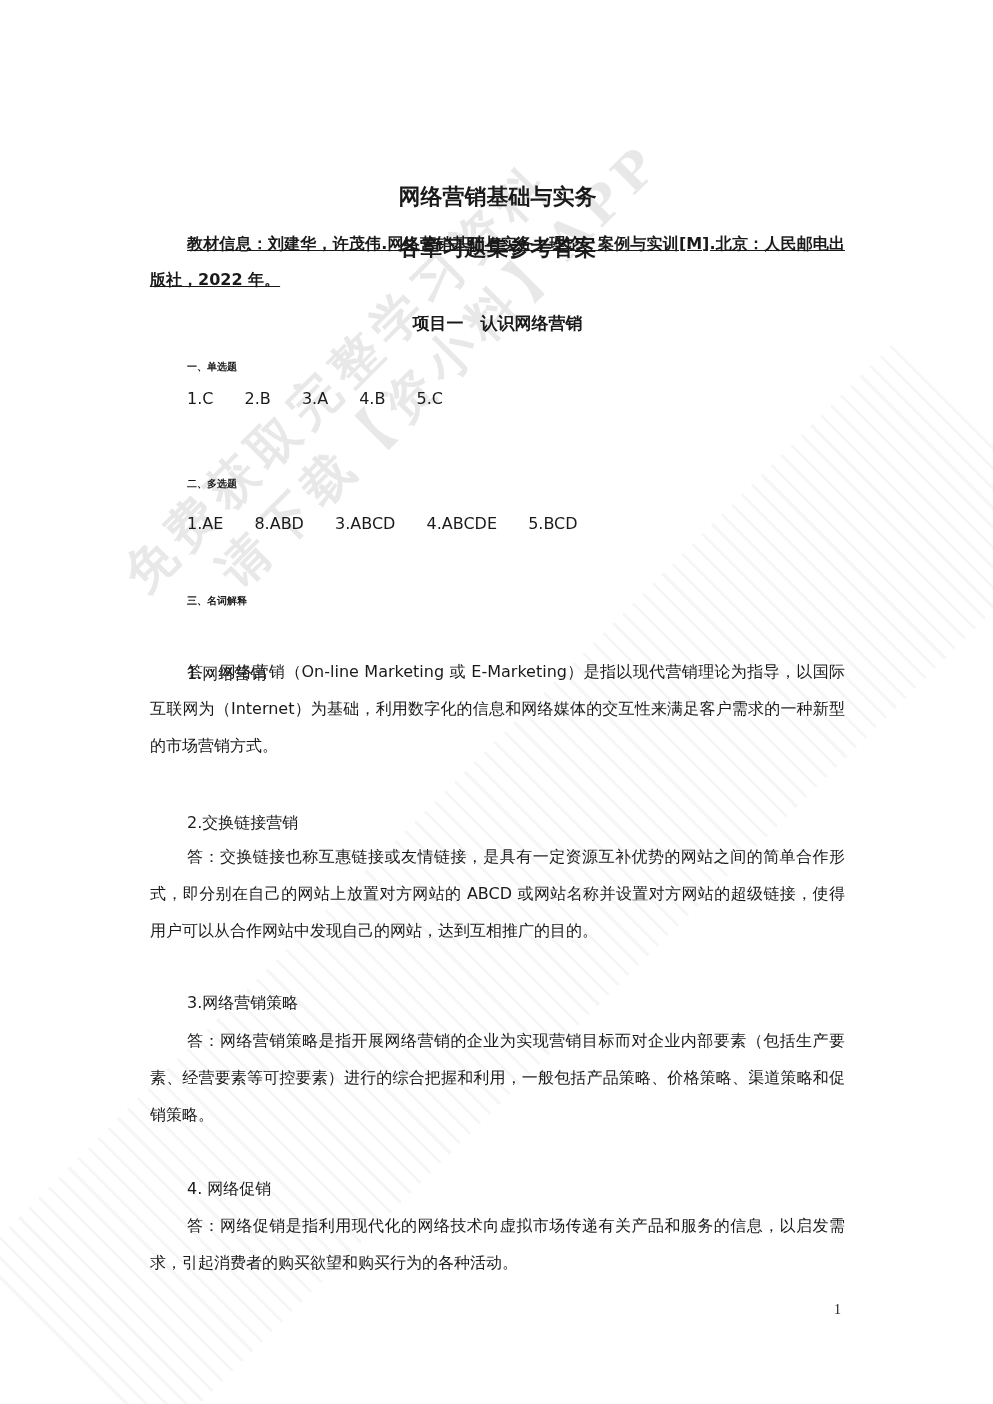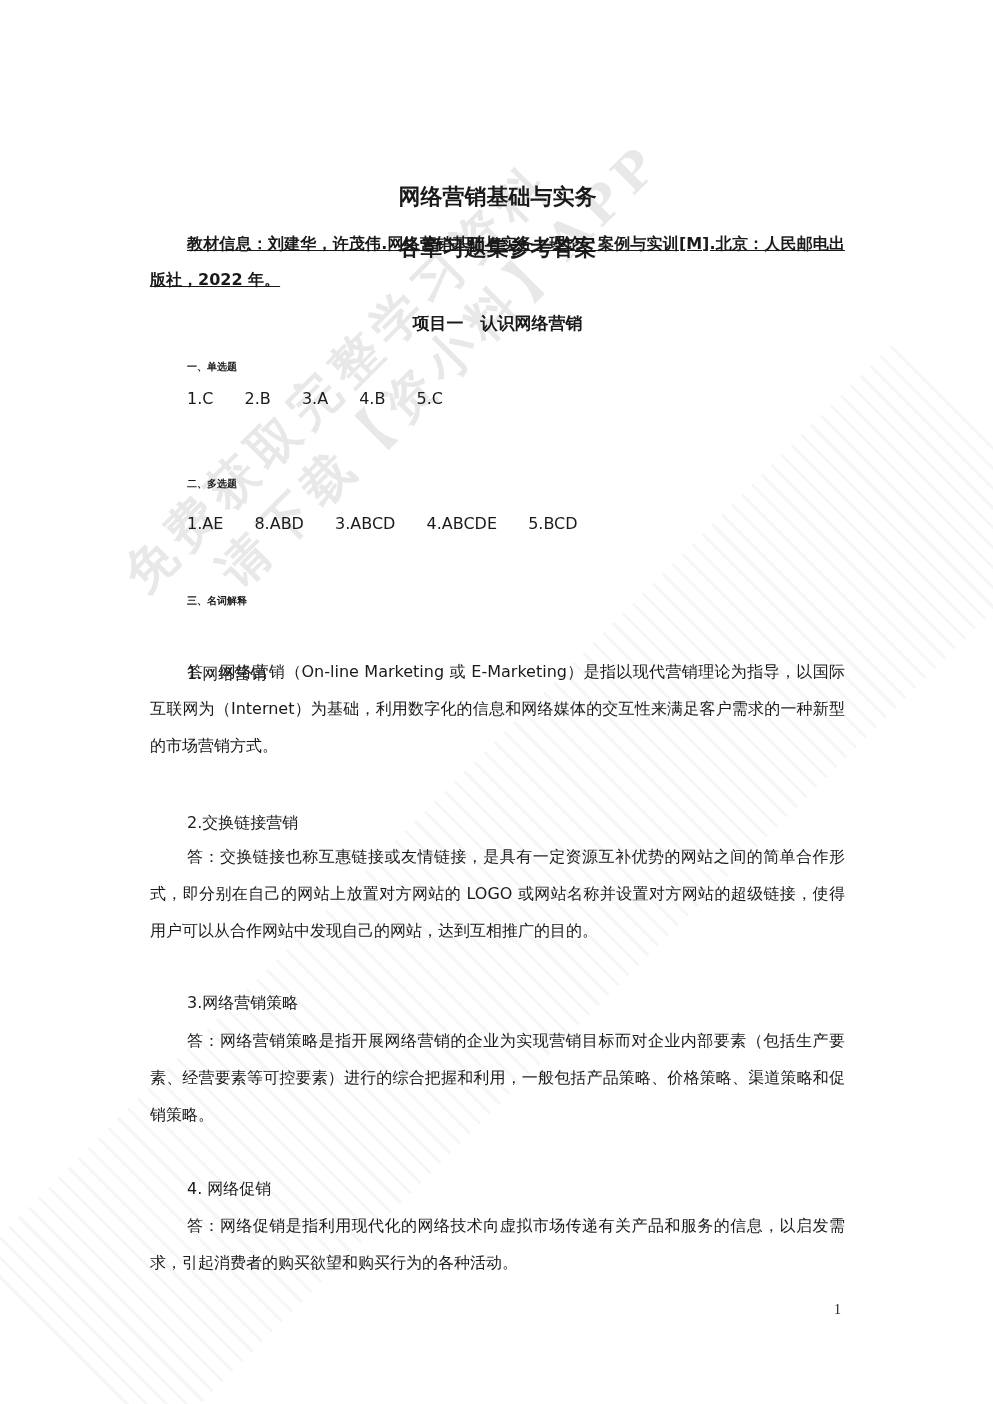--- a/index.html
+++ b/index.html
@@ -65,21 +65,21 @@
     <span>4.ABCDE</span>
     <span>5.BCD</span>
   </div>
 
   <div class="h" style="top:594px;">三、名词解释</div>
 
   <div class="term" style="top:644px;margin-top:20px;">1.网络营销</div>
   <div class="para" style="top:653px;">答：网络营销（On-line Marketing 或 E-Marketing）是指以现代营销理论为指导，以国际互联网为（Internet）为基础，利用数字化的信息和网络媒体的交互性来满足客户需求的一种新型的市场营销方式。</div>
 
   <div class="term" style="top:813px;">2.交换链接营销</div>
-  <div class="para" style="top:838px;">答：交换链接也称互惠链接或友情链接，是具有一定资源互补优势的网站之间的简单合作形式，即分别在自己的网站上放置对方网站的 LOGO 或网站名称并设置对方网站的超级链接，使得用户可以从合作网站中发现自己的网站，达到互相推广的目的。</div>
+  <div class="para" style="top:838px;">答：交换链接也称互惠链接或友情链接，是具有一定资源互补优势的网站之间的简单合作形式，即分别在自己的网站上放置对方网站的 ABCD 或网站名称并设置对方网站的超级链接，使得用户可以从合作网站中发现自己的网站，达到互相推广的目的。</div>
 
   <div class="term" style="top:993px;">3.网络营销策略</div>
   <div class="para" style="top:1022px;">答：网络营销策略是指开展网络营销的企业为实现营销目标而对企业内部要素（包括生产要素、经营要素等可控要素）进行的综合把握和利用，一般包括产品策略、价格策略、渠道策略和促销策略。</div>
 
   <div class="term" style="top:1179px;">4. 网络促销</div>
   <div class="para" style="top:1207px;">答：网络促销是指利用现代化的网络技术向虚拟市场传递有关产品和服务的信息，以启发需求，引起消费者的购买欲望和购买行为的各种活动。</div>
 </div>
 
 <div class="pnum">1</div>
 

